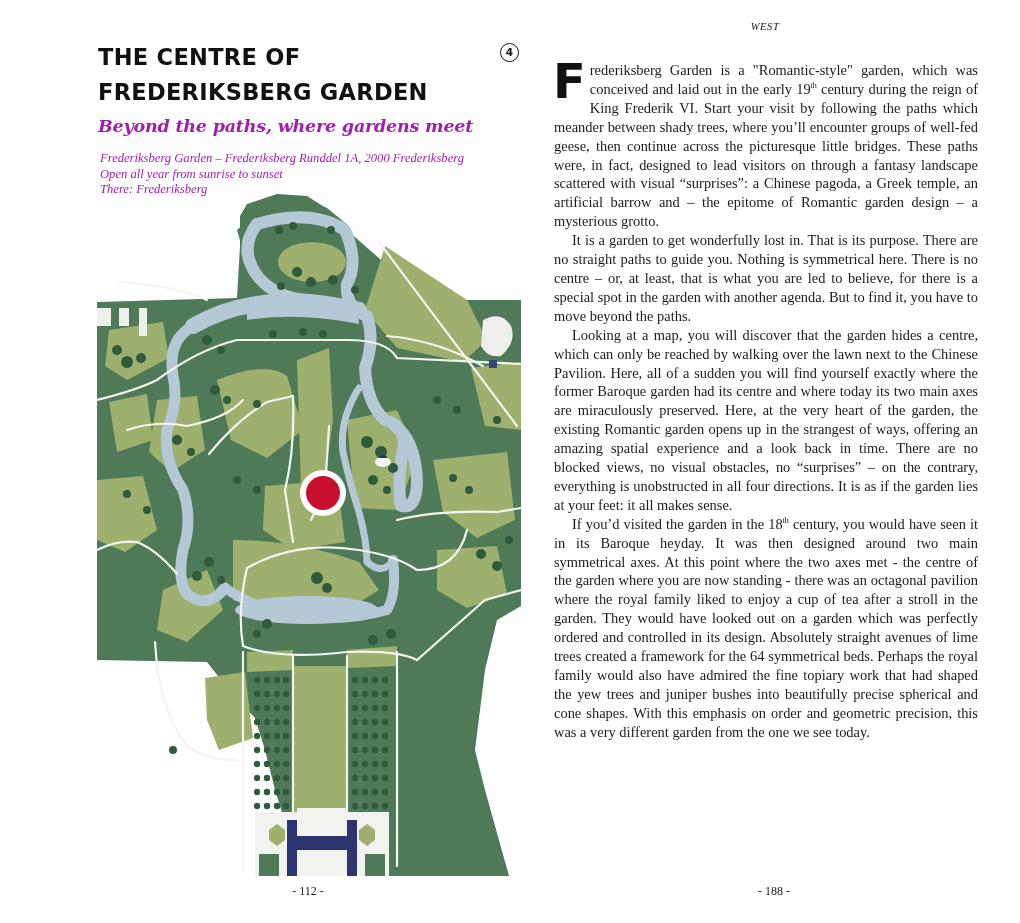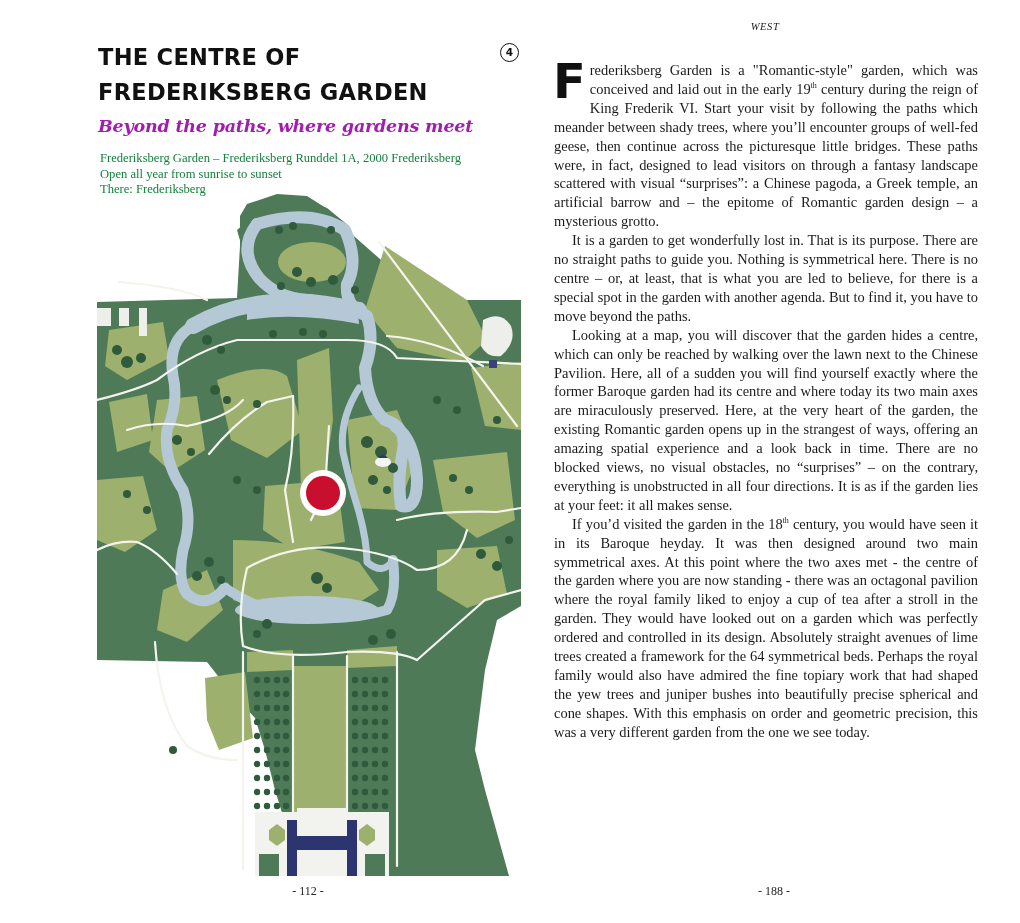--- a/index.html
+++ b/index.html
@@ -22,22 +22,22 @@
     font-family: "DejaVu Sans", sans-serif; font-weight: bold; font-size: 10.5px;
     line-height: 17px; text-align: center; color: #111;
   }
   .subtitle {
     position: absolute; left: 44px; top: 116px; width: 420px;
     font-family: "DejaVu Serif", serif; font-style: italic; font-size: 17.5px;
     color: #a21caf; margin: 0; letter-spacing: -0.2px;
   }
   .info {
     position: absolute; left: 46px; top: 151px; width: 420px;
-    font-family: "Liberation Serif", serif; font-size: 12.6px;
-    line-height: 15.5px; color: #15803d;
+    font-family: "Liberation Serif", serif; font-style: italic; font-size: 12.6px;
+    line-height: 15.5px; color: #a21caf;
   }
   .info div { white-space: nowrap; }
 
   .map {
     position: absolute; left: 43px; top: 190px; width: 424px; height: 686px;
   }
 
   .page-number {
     position: absolute; top: 884px; font-family: "Liberation Serif", serif;
     font-size: 12px; color: #222; width: 100px; text-align: center;

